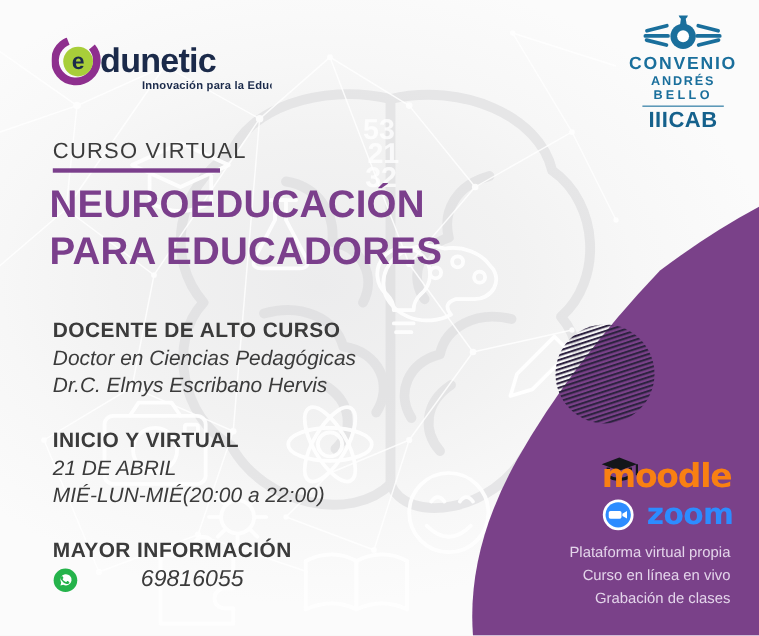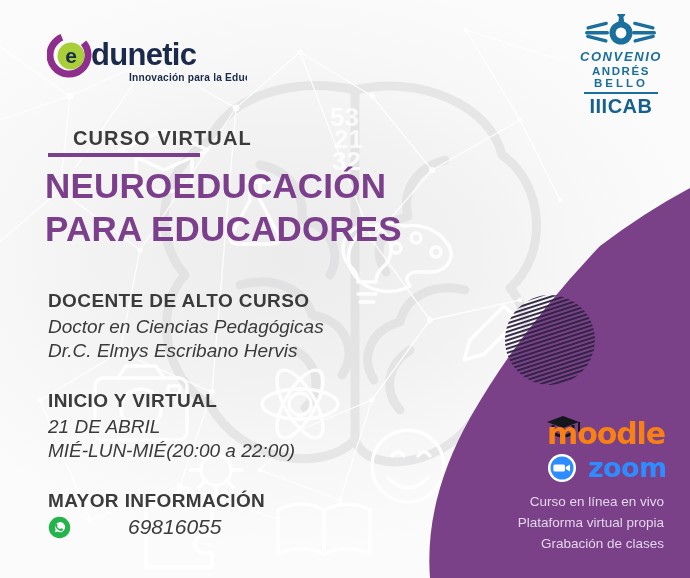--- a/index.html
+++ b/index.html
@@ -83,21 +83,21 @@
     text-align: center;
   }
   .cab-mark { display: block; margin: 0 auto; }
   .cab-word {
     color: #1a6f9c;
     font-family: "Liberation Sans", sans-serif;
     font-weight: bold;
     letter-spacing: 1.6px;
     line-height: 1.12;
   }
-  .cab-w1 { font-size: 13px; font-style: italic; }
+  .cab-w1 { font-size: 16px; }
   .cab-w2 { font-size: 11.5px; }
   .cab-w3 { font-size: 11.5px; letter-spacing: 3px; }
   .cab-rule {
     width: 74px;
     height: 1.4px;
     background: #1a6f9c;
     margin: 2px auto 1px auto;
   }
   .cab-iiicab {
     color: #15618c;
@@ -105,24 +105,23 @@
     font-weight: bold;
     letter-spacing: 0.5px;
   }
 
   
   .kicker {
     position: absolute;
     left: 48px;
     top: 127px;
     font-size: 20px;
-    font-weight: bold;
+    font-weight: normal;
     letter-spacing: 1.1px;
     color: #3b3b3b;
-    margin-left: 25px;
   }
   .kicker-rule {
     position: absolute;
     left: 48px;
     top: 153px;
     width: 152px;
     height: 3.5px;
     background: #7b3f8c;
   }
 
@@ -415,18 +414,18 @@
     <svg width="30" height="30" viewBox="0 0 30 30" xmlns="http://www.w3.org/2000/svg">
       <circle cx="15" cy="15" r="14" fill="#ffffff"></circle>
       <circle cx="15" cy="15" r="11.5" fill="#2d8cff"></circle>
       <path d="M8 11.5 h8.4 a1.6 1.6 0 0 1 1.6 1.6 v3.8 a1.6 1.6 0 0 1 -1.6 1.6 H8 a1.6 1.6 0 0 1 -1.6 -1.6 v-3.8 A1.6 1.6 0 0 1 8 11.5 z" fill="#ffffff"></path>
       <path d="M18.8 14 L23 11.6 v6.8 L18.8 16 z" fill="#ffffff"></path>
     </svg>
     <span class="zoom-word">zoom</span>
   </div>
 
   <div class="panel-notes">
+    <div>Plataforma virtual propia</div>
     <div>Curso en línea en vivo</div>
-    <div>Plataforma virtual propia</div>
     <div>Grabación de clases</div>
   </div>
 
 </div>
 
 </body></html>

